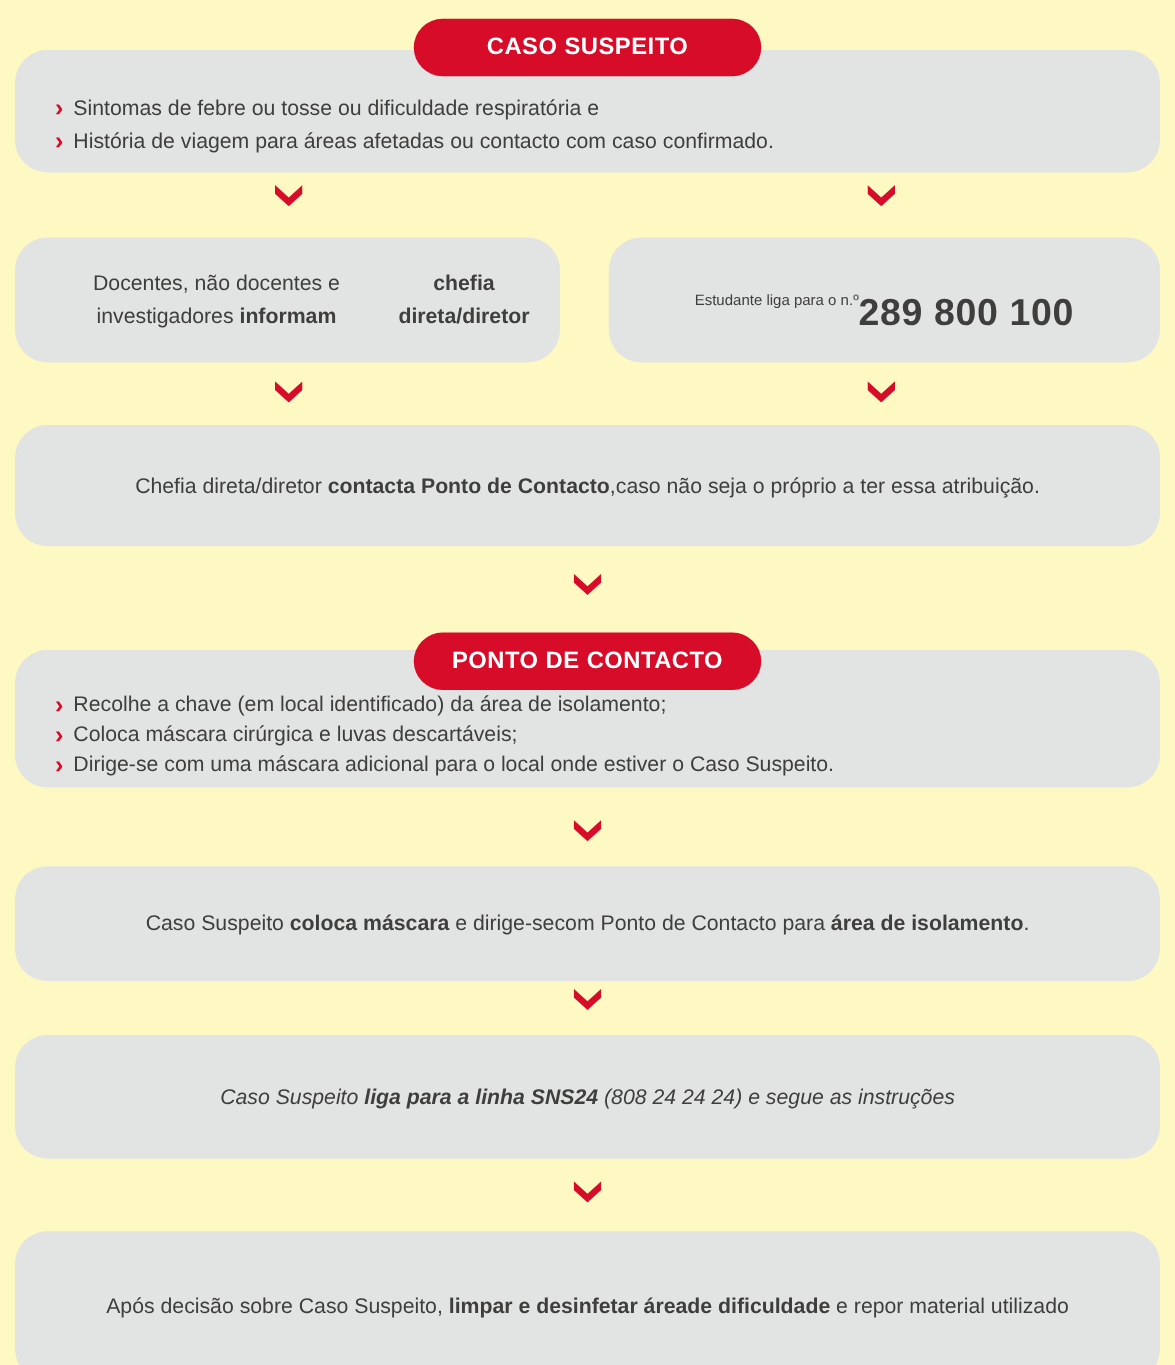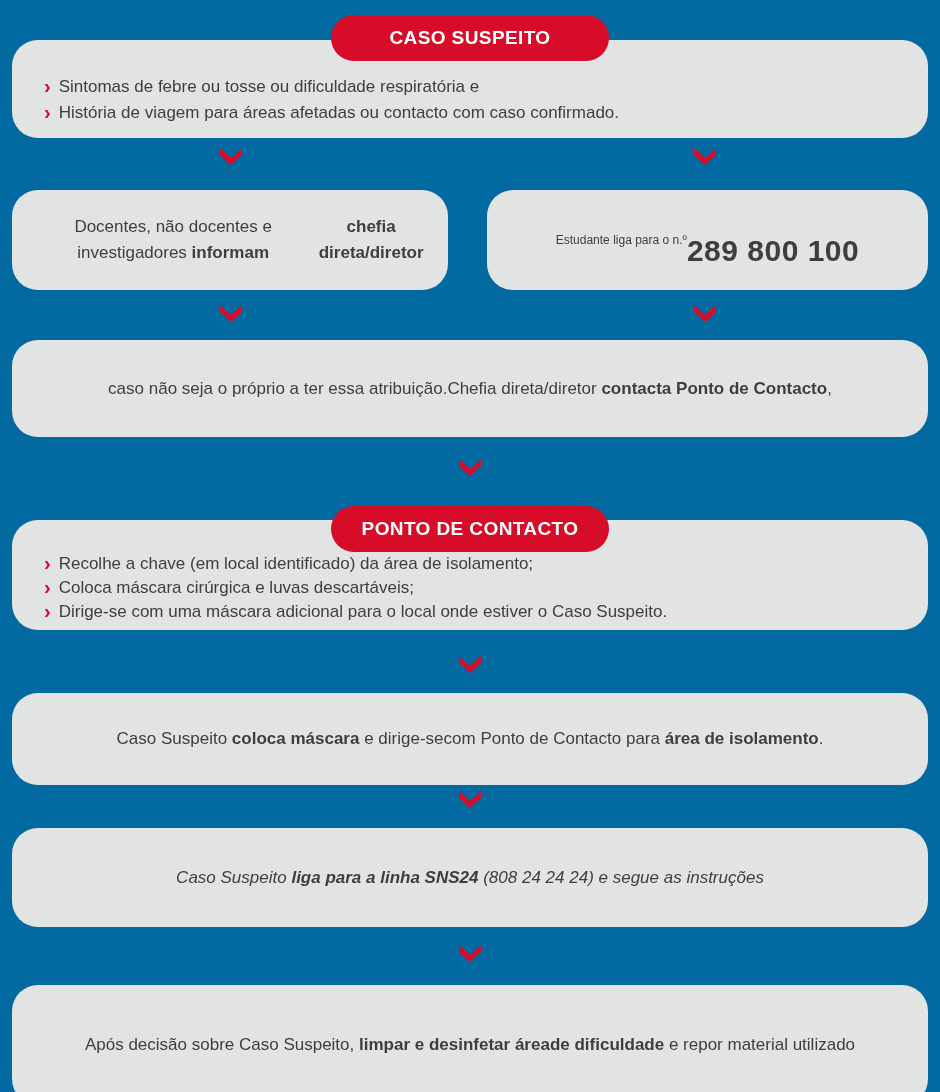--- a/index.html
+++ b/index.html
@@ -3,21 +3,21 @@
 <meta charset="utf-8">
 <style>
   :root{
     --accent_red:#d60c28;
     --box_bg:#e2e3e3;
     --text:#3e3e3d;
     --pill_text:#ffffff;
   }
   html,body{margin:0;padding:0;background:#ffffff;}
   body{font-family:"Liberation Sans","DejaVu Sans",sans-serif;color:var(--text);}
-  .canvas{position:relative;width:940px;height:1092px;margin:0 auto;background:#0369a1;overflow:hidden;}
+  .canvas{position:relative;width:940px;height:1092px;margin:0 auto;background:#fef9c3;overflow:hidden;}
 
   .gbox{position:absolute;background:var(--box_bg);border-radius:26px;box-sizing:border-box;}
   .pill{position:absolute;background:var(--accent_red);border-radius:24px;display:flex;align-items:center;justify-content:center;z-index:3;}
   .pill span{color:var(--pill_text);font-weight:700;font-size:19px;letter-spacing:.4px;}
 
   .bullets{box-sizing:border-box;}
   .bullet-line{display:flex;align-items:baseline;font-size:17px;}
   .bullet-line .marker{color:var(--accent_red);font-weight:700;font-size:20px;margin-right:8px;position:relative;top:1px;line-height:1;}
 
   .center-lines{display:flex;align-items:center;justify-content:center;text-align:center;font-size:17px;}
@@ -77,22 +77,22 @@
         <polygon points="0,0 11,10 22,0 22,7 11,17 0,7"></polygon>
       </svg>
   </div>
   <div class="arrow" style="left:694px;top:305px;">
     <svg viewBox="0 0 22 17">
         <polygon points="0,0 11,10 22,0 22,7 11,17 0,7"></polygon>
       </svg>
   </div>
 
   <div class="gbox center-lines" style="left:12px;top:340px;width:916px;height:97px;">
+    <div class="rich"><span>Chefia direta/diretor </span><b>contacta Ponto de Contacto</b><span>,</span></div>
     <div class="rich"><span>caso não seja o próprio a ter essa atribuição.</span></div>
-    <div class="rich"><span>Chefia direta/diretor </span><b>contacta Ponto de Contacto</b><span>,</span></div>
   </div>
 
   <div class="arrow" style="left:459px;top:459px;">
     <svg viewBox="0 0 22 17">
         <polygon points="0,0 11,10 22,0 22,7 11,17 0,7"></polygon>
       </svg>
   </div>
 
   <div class="pill" style="left:331px;top:506px;width:278px;height:46px;">
     <span>PONTO DE CONTACTO</span>

